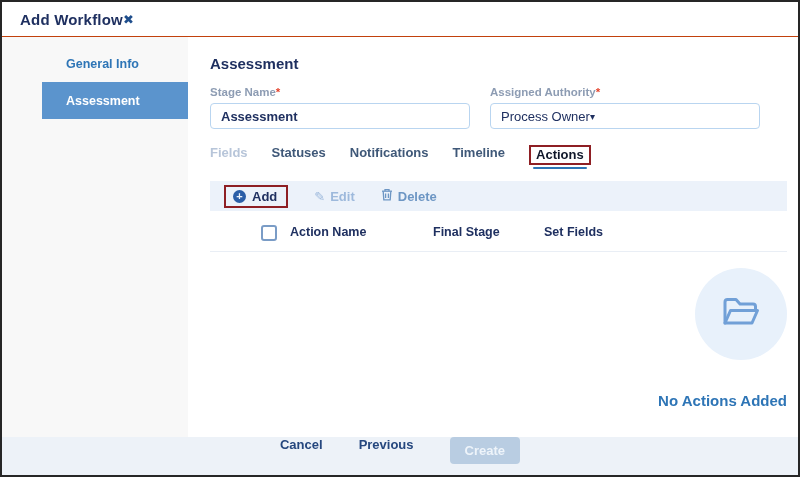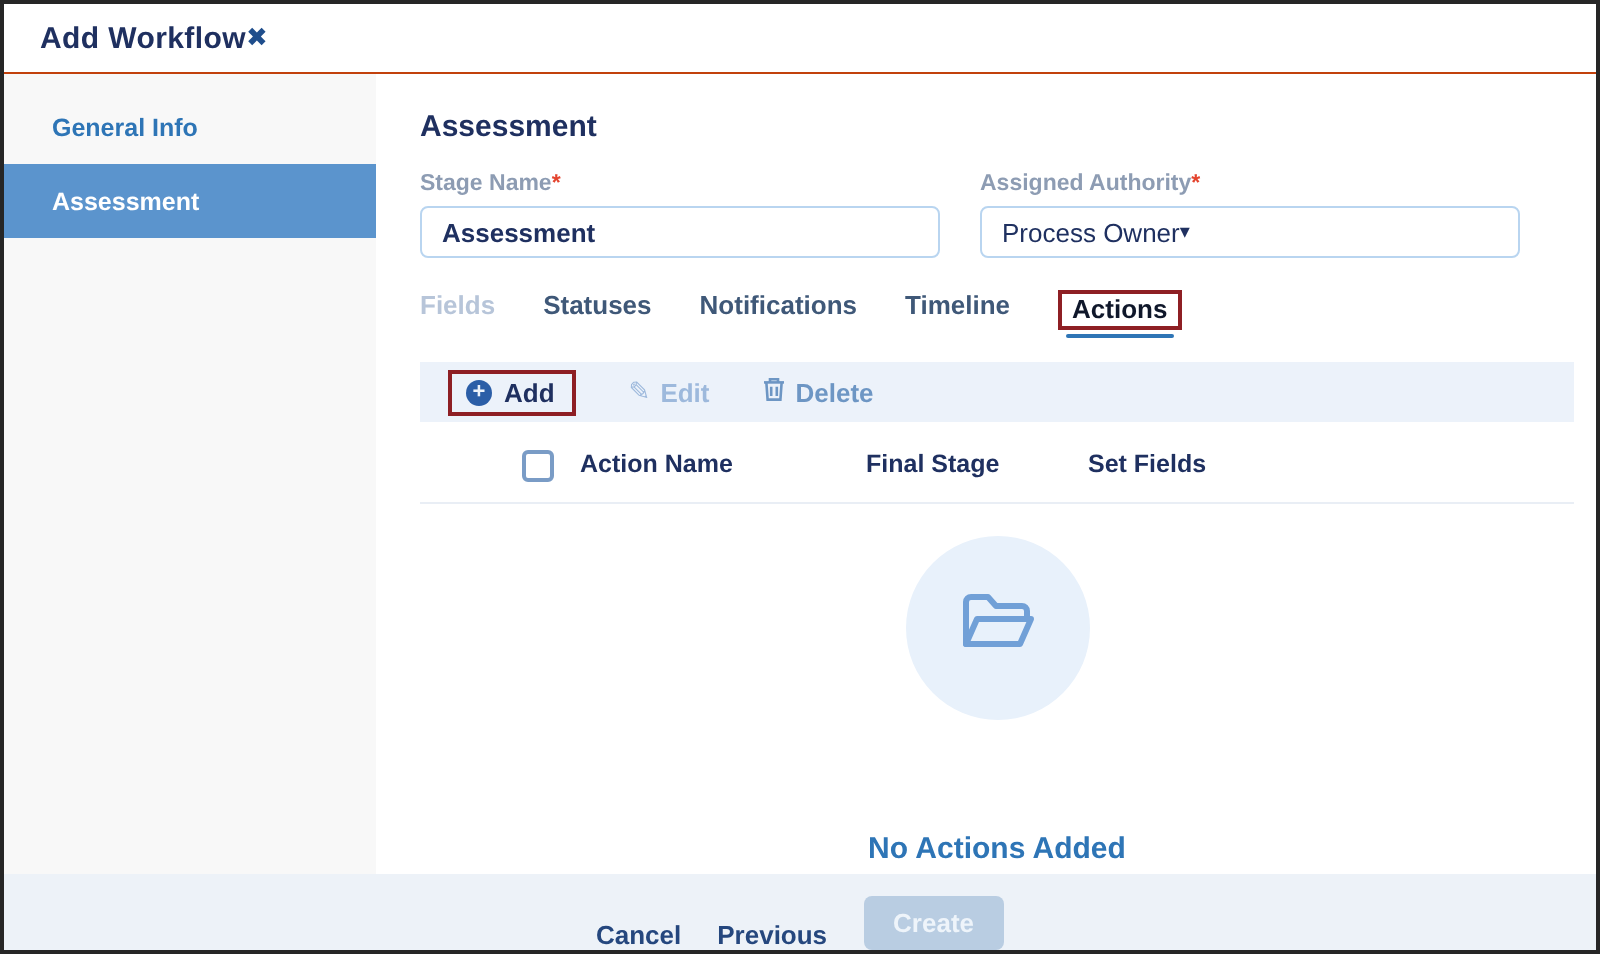--- a/index.html
+++ b/index.html
@@ -10,21 +10,21 @@
   
   .modal-header{ height:35px; flex:0 0 35px; display:flex; align-items:center;
                  justify-content:flex-start; padding:0 24px 0 18px; border-bottom:1px solid #c2410c;}
   .modal-title{ font-size:15px; font-weight:bold; color:#1f3060; letter-spacing:.2px;}
   .close-x{ font-size:13px; font-weight:bold; color:#1f4e8c; cursor:pointer; }
 
   
   .main-row{ flex:1 1 auto; display:flex; min-height:0; }
   .sidebar{ width:186px; flex:0 0 186px; background:#f8f8f8; padding-top:8px; }
   .side-item{ height:37px; display:flex; align-items:center; padding-left:24px;
-              font-size:12.5px; font-weight:bold; color:#2e75b6; cursor:pointer; }
+              font-size:12.5px; font-weight:bold; color:#2e75b6; cursor:pointer;margin-left:40px; }
   .side-item.active{ background:#5b94cd; color:#ffffff; }
 
   .content{ flex:1 1 auto; padding:18px 11px 0 22px; background:#fff; }
   .content-heading{ font-size:15px; font-weight:bold; color:#1f3060; }
 
   
   .form-row{ display:flex; gap:20px; margin-top:14px; }
   .field label{ display:block; font-size:11.5px; color:#8d9cb3; margin-bottom:5px; font-weight:600;}
   .req{ color:#e4442e; }
   .field input{ width:260px; height:26px; border:1px solid #b9d5f0; border-radius:4px;
@@ -60,28 +60,28 @@
   
   .table-head{ display:flex; align-items:flex-start; margin-top:14px; padding-left:51px; }
   .chk{ width:16px; height:16px; border:2px solid #7a9cc6; border-radius:3px; background:#fff;
         margin-right:13px; cursor:pointer;}
   .col{ font-size:12.5px; font-weight:bold; color:#1f3060; }
   .col-action{ width:143px; } .col-final{ width:111px; } .col-jump{ width:151px; }
   .col-set{ flex:1; }
   .head-divider{ height:1px; background:#e9eef5; margin-top:10px; margin-right:0; }
 
   
-  .empty{ display:flex; flex-direction:column; align-items:center; margin-top:16px;gap:24px; }
+  .empty{ display:flex; flex-direction:column; align-items:flex-end; margin-top:16px; }
   .empty-circle{ width:92px; height:92px; border-radius:50%; background:#e8f1fb;
                  display:flex; align-items:center; justify-content:center; }
   .empty-msg{ margin-top:32px; font-size:15px; font-weight:bold; color:#2e75b6; }
 
   
   .modal-footer{ height:38px; flex:0 0 38px; background:#edf2f8; display:flex;
-                 align-items:flex-end; justify-content:center; gap:18px; }
+                 align-items:flex-start; justify-content:center; gap:36px; }
   .foot-link{ font-size:13px; font-weight:bold; color:#25477e; cursor:pointer; }
   .create-btn{ background:#b9cde2; color:#eef4fa; font-size:13px; font-weight:bold;
                border:none; border-radius:4px; padding:6px 15px;
                font-family:Liberation Sans, sans-serif; }
 </style>
 </head>
 <body>
 
 <div class="screen">
 

